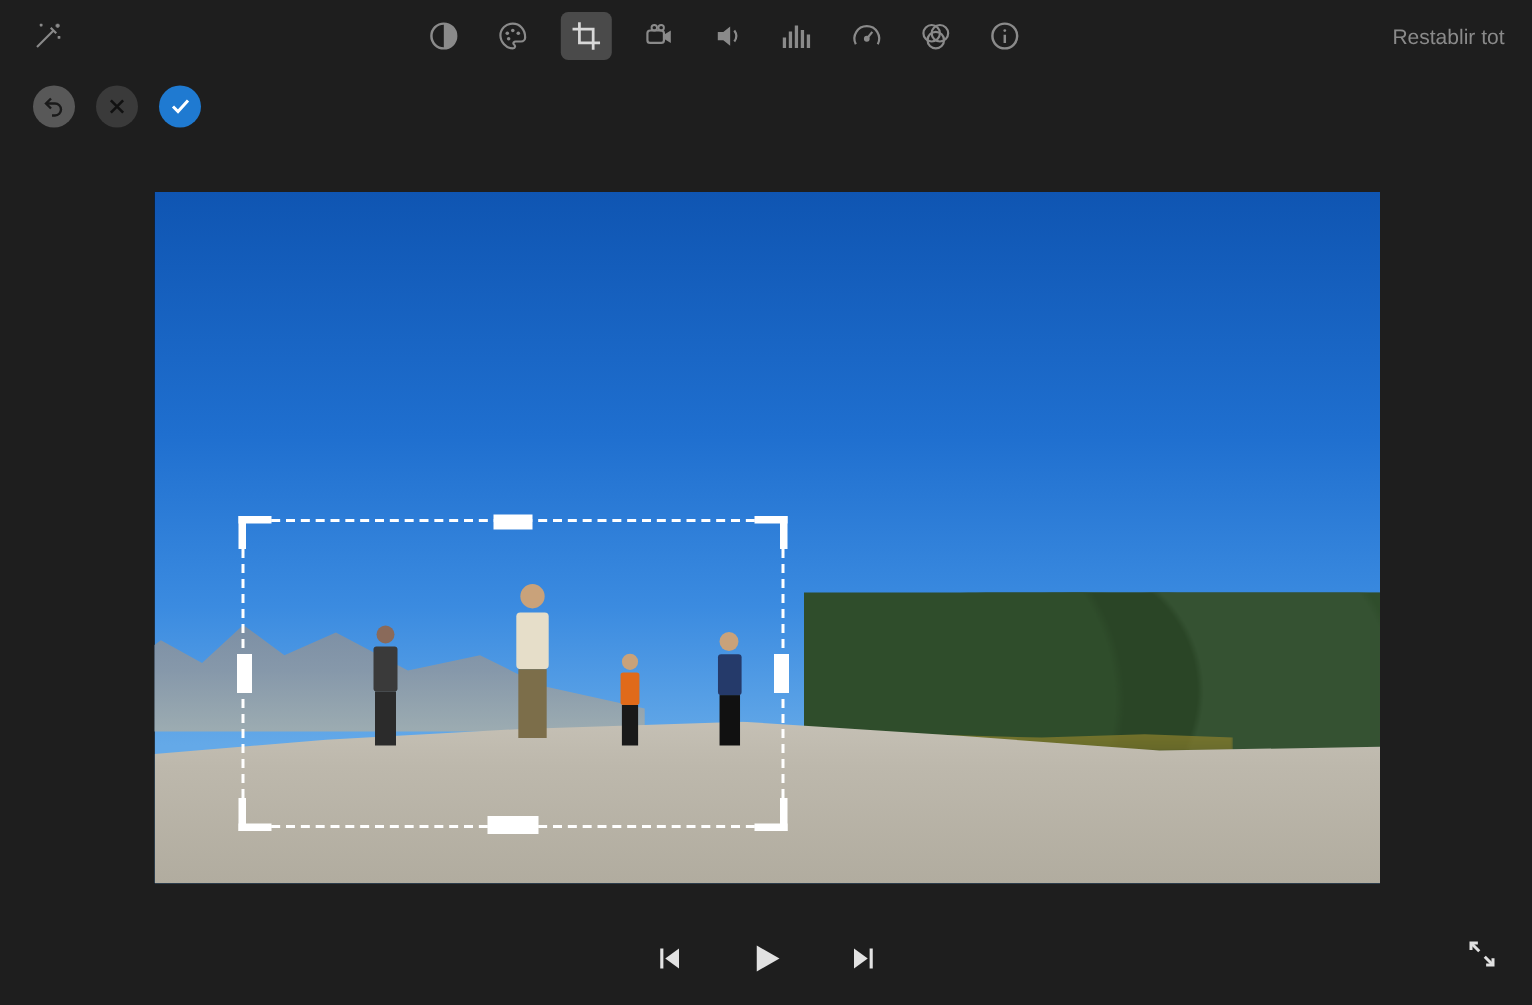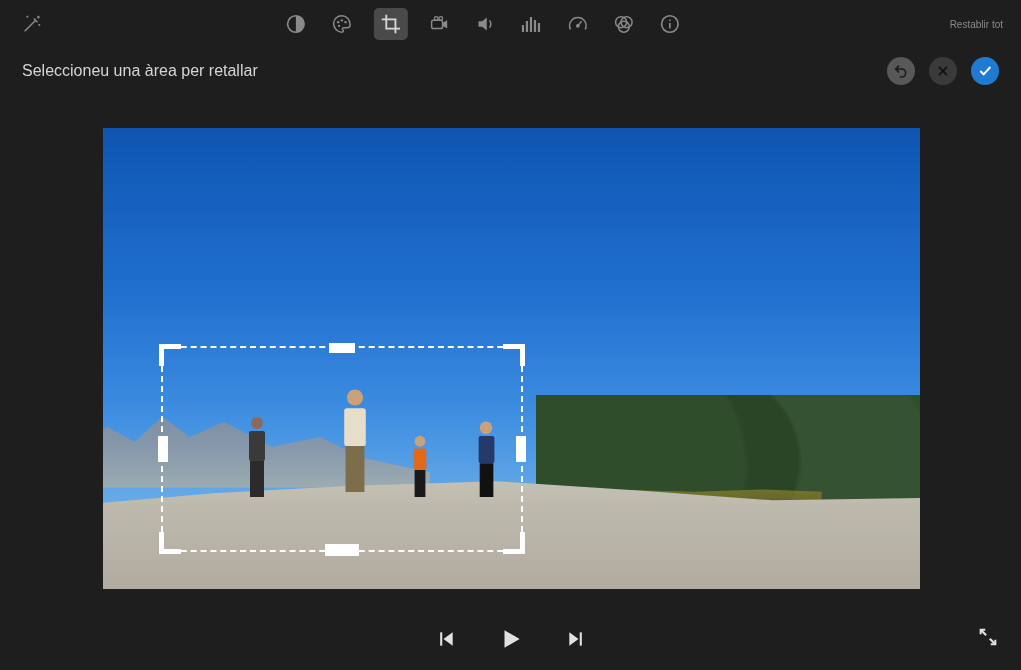--- a/index.html
+++ b/index.html
@@ -44,21 +44,21 @@
       background: #4a4a4a;
       color: #d8d8d8;
       border-radius: 5px;
       padding: 2px 0;
       width: 34px;
       height: 32px;
     }
     .tool-btn svg { display: block; }
     .reset-link {
       color: #8a8a8a;
-      font-size: 10px;
+      font-size: 14px;
       cursor: pointer;
       margin-left: 8px;
     }
     
     .action-row {
       height: 46px;
       display: flex;
       align-items: center;
       justify-content: space-between;
       padding: 0 22px;
@@ -298,21 +298,20 @@
       </svg>
     </span>
   </div>
 
   <div class="toolbar-right">
     <span class="reset-link">Restablir tot</span>
   </div>
 </div>
 
 <div class="action-row">
-  <div class="instruction">Seleccioneu una àrea per retallar</div>
   <div class="action-btns">
     <span class="circ-btn undo">
       <svg width="16" height="16" viewBox="0 0 24 24" fill="none" stroke="#1a1a1a" stroke-width="2.4">
         <path d="M9 4 L4 9 L9 14"></path>
         <path d="M4 9 h9 a6 6 0 0 1 0 12 h-3"></path>
       </svg>
     </span>
     <span class="circ-btn cancel">
       <svg width="14" height="14" viewBox="0 0 24 24" fill="none" stroke="#111" stroke-width="3">
         <path d="M5 5 L19 19 M19 5 L5 19"></path>

